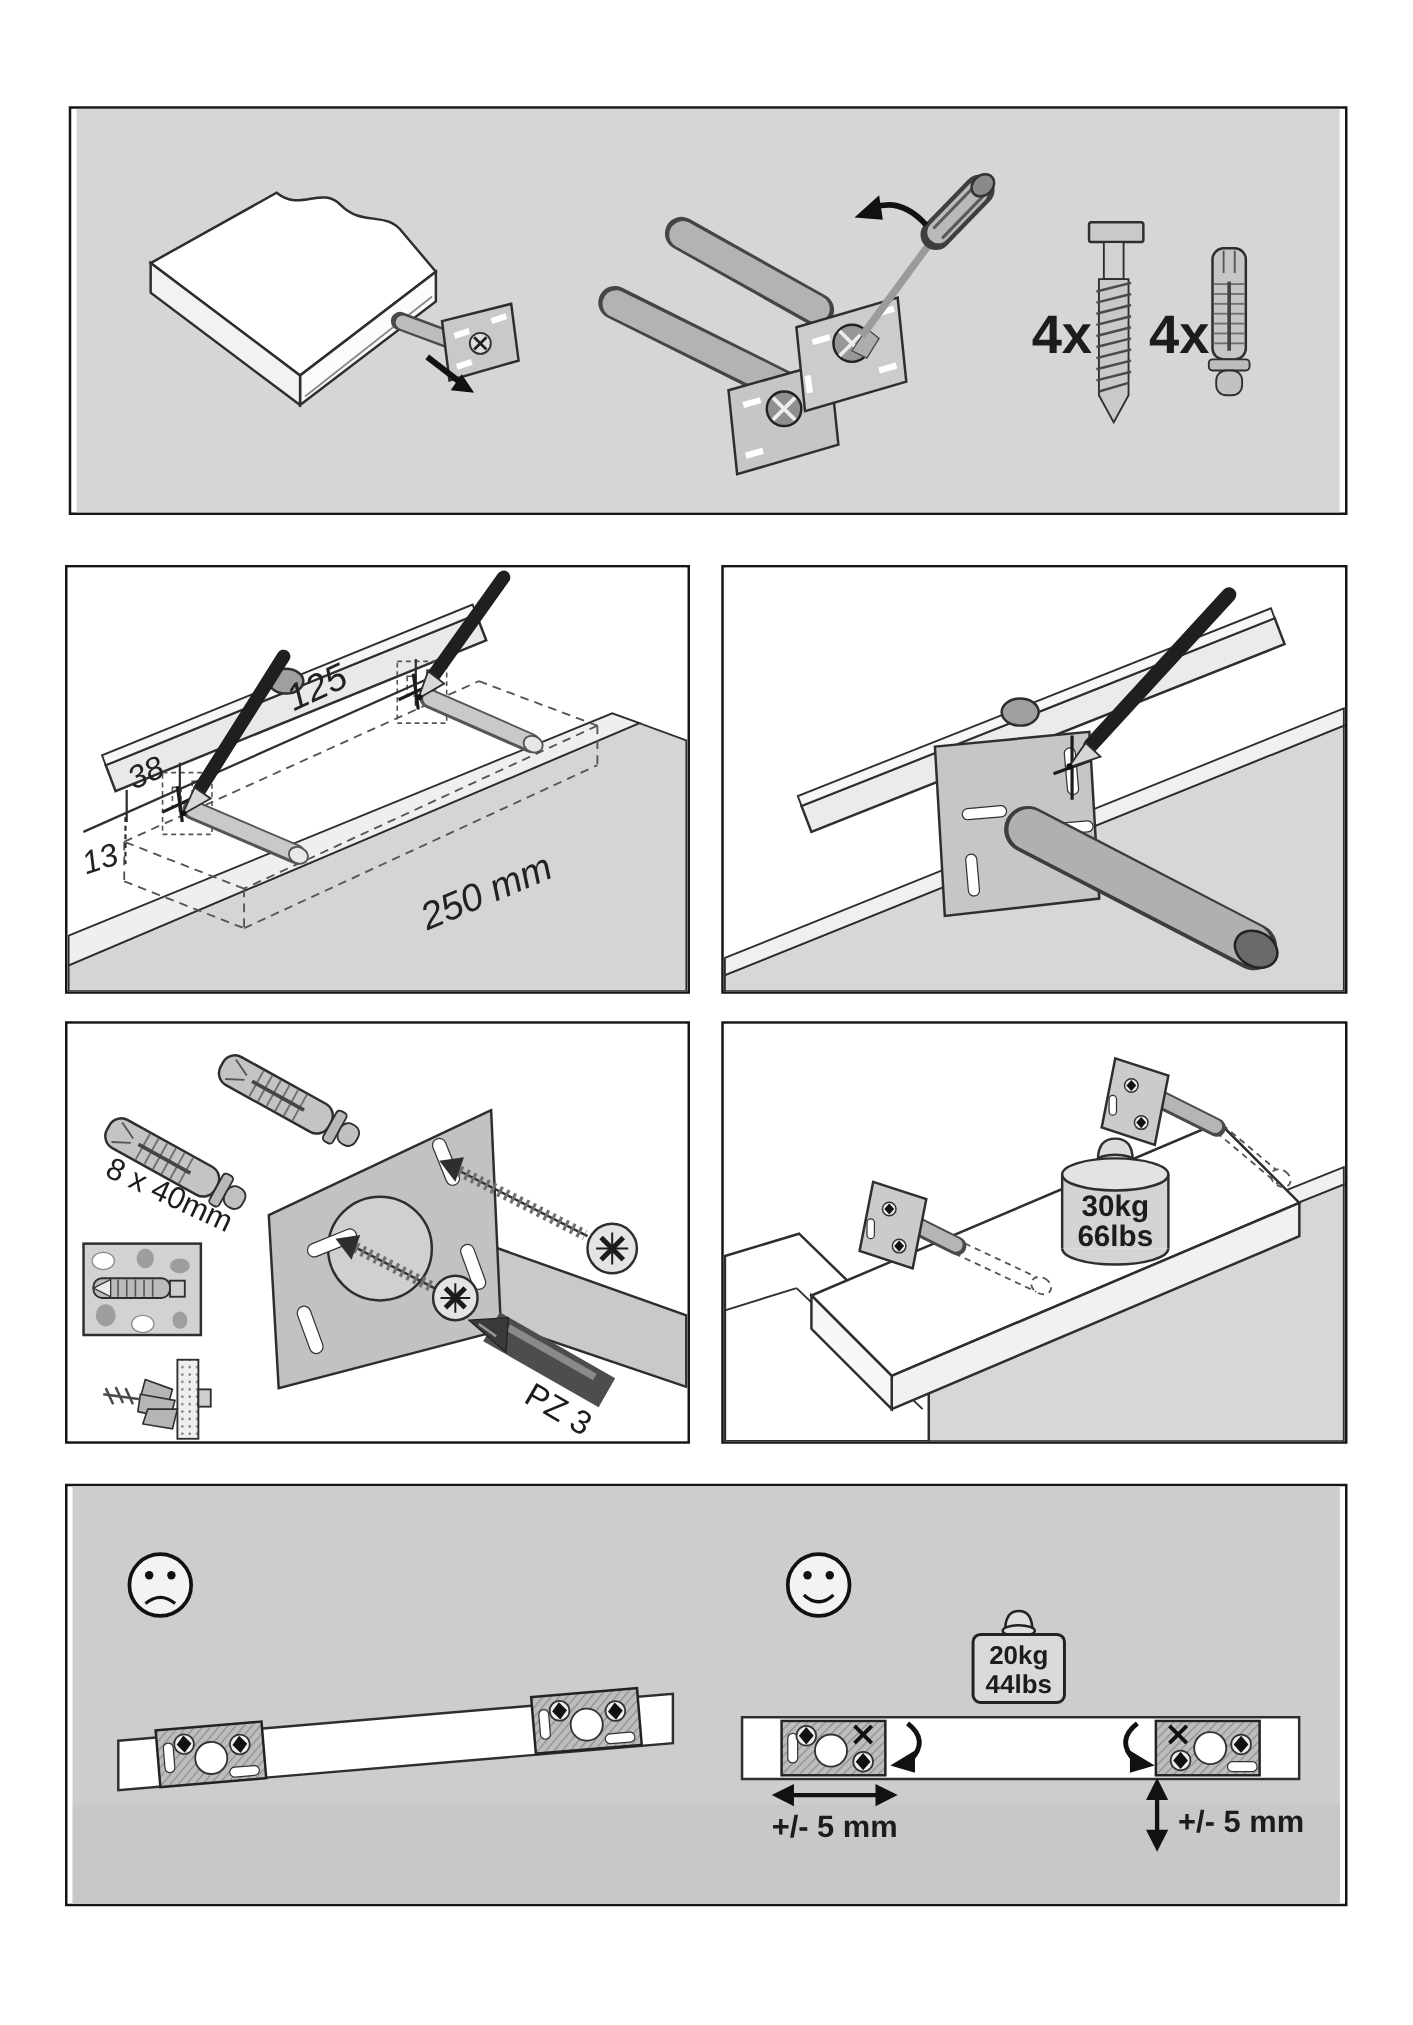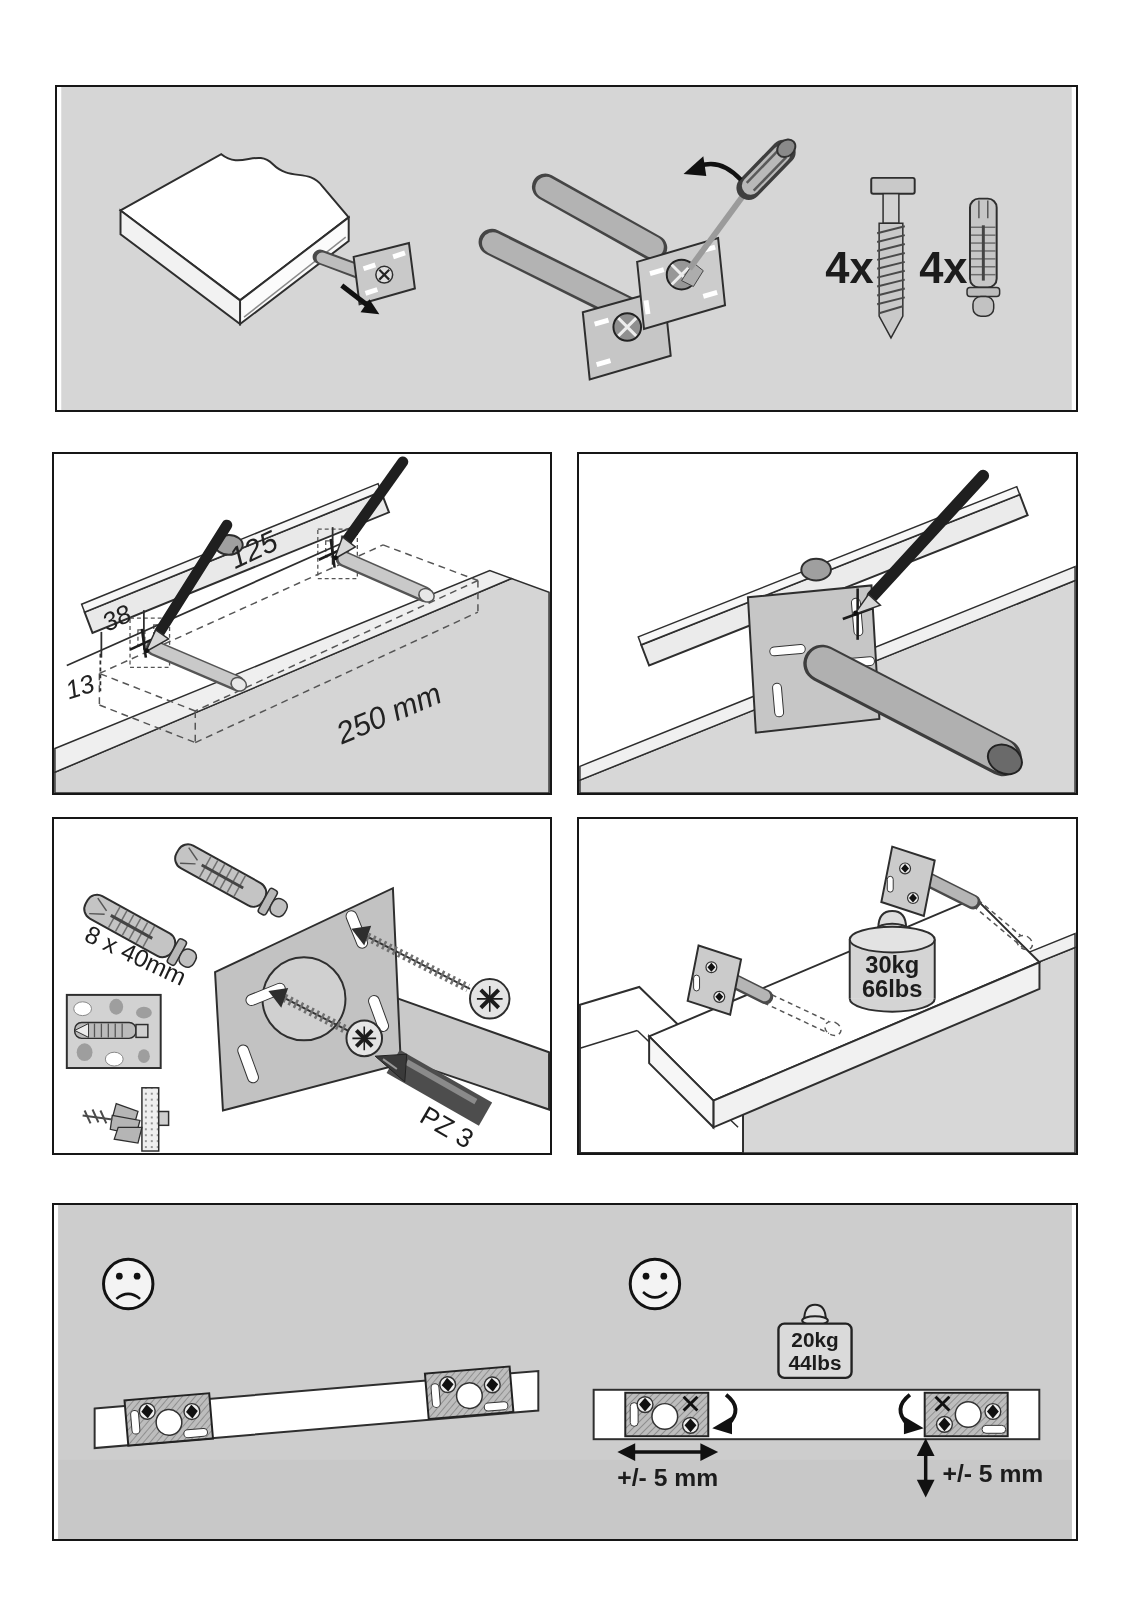--- a/index.html
+++ b/index.html
@@ -5,21 +5,21 @@
   html,body{margin:0;padding:0;background:#ffffff;}
   .page{position:relative;width:1122px;height:1620px;background:#ffffff;
         font-family:"Liberation Sans",sans-serif;overflow:hidden;}
   .panel{position:absolute;border:2.5px solid #161616;background:#ffffff;box-sizing:border-box;}
   .panel svg{display:block;width:100%;height:100%;}
   #panel-hardware{left:55px;top:85px;width:1023px;height:327px;}
   #panel-marking{left:52px;top:452px;width:500px;height:343px;}
   #panel-level-mark{left:577px;top:452px;width:501px;height:343px;}
   #panel-drill{left:52px;top:817px;width:500px;height:338px;}
   #panel-load{left:577px;top:817px;width:501px;height:338px;text-align:right;}
-  #panel-adjust{left:52px;top:1187px;width:1026px;height:338px;margin-top:16px;}
+  #panel-adjust{left:52px;top:1187px;width:1026px;height:338px;}
   text{font-family:"Liberation Sans",sans-serif;fill:#1c1c1c;}
   .qty{font-size:44px;font-weight:600;}
   .dim{font-style:italic;fill:#222;}
   .wt{font-weight:bold;}
 </style>
 </head>
 <body>
 
 <div class="page">
 

